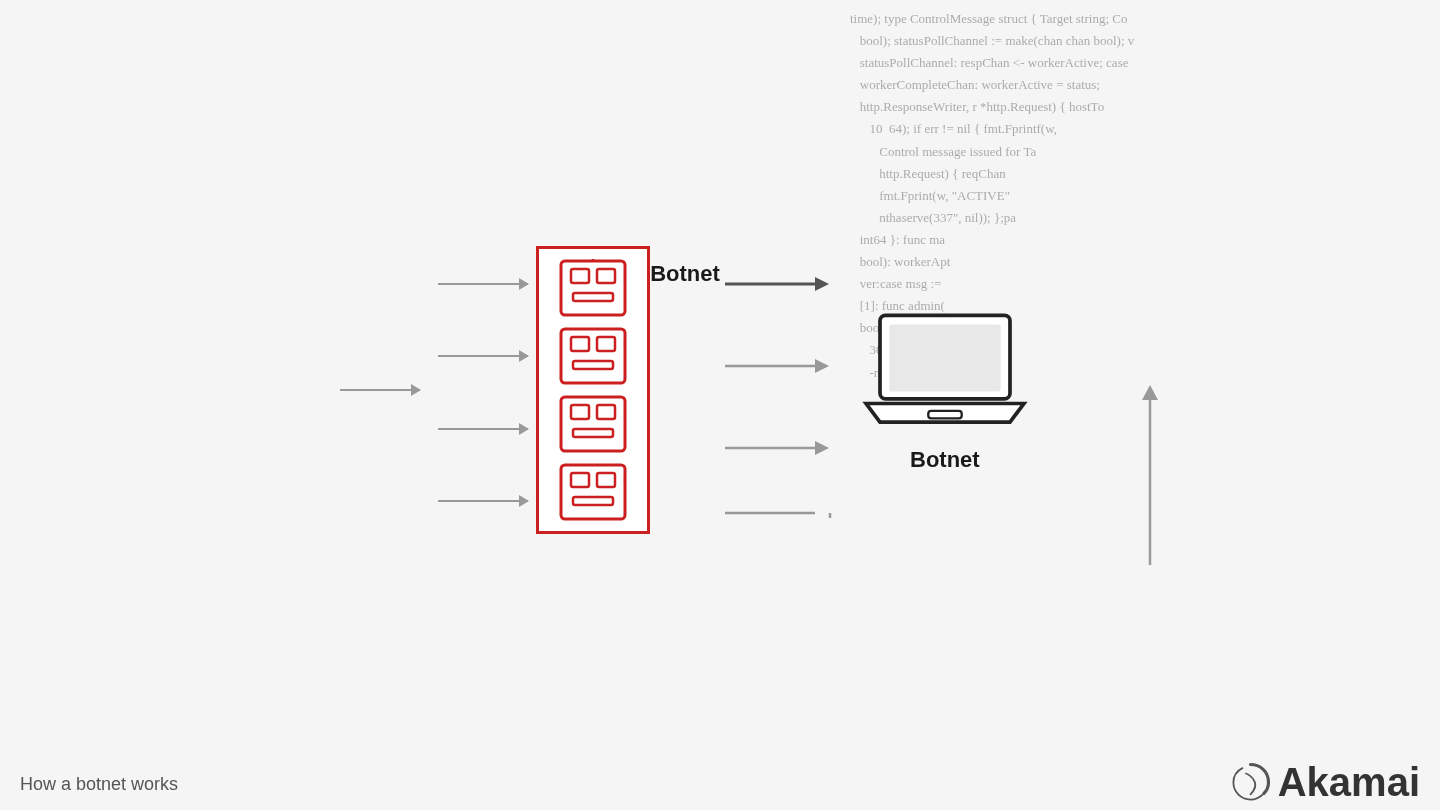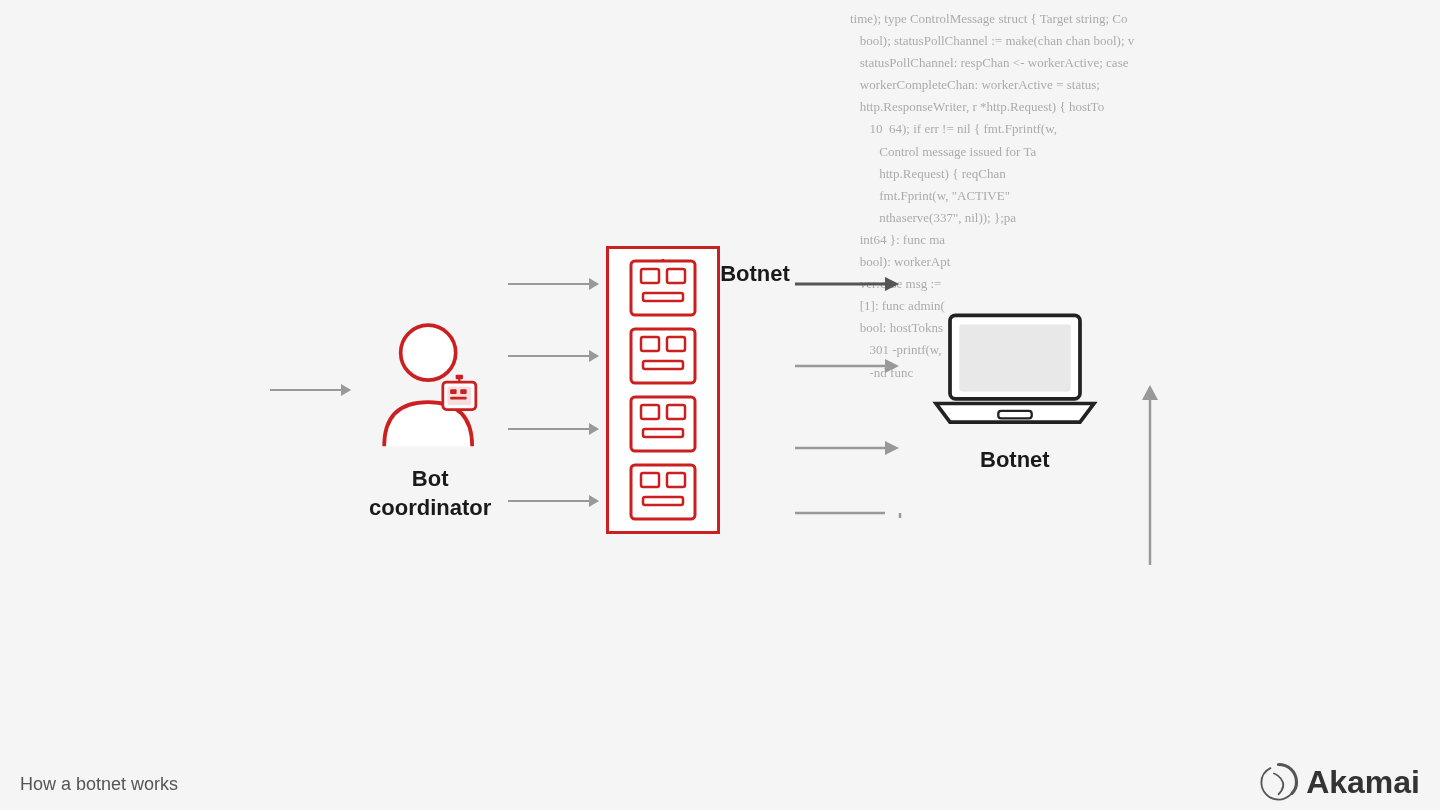--- a/index.html
+++ b/index.html
@@ -145,21 +145,21 @@
     
     .akamai-logo {
       position: absolute;
       bottom: 5px;
       right: 20px;
       display: flex;
       align-items: center;
       gap: 5px;
     }
     .akamai-text {
-      font-size: 32px;
+      font-size: 40px;
       font-weight: bold;
       color: #333;
       font-family: Arial, sans-serif;
     }
     .akamai-swoosh {
       width: 45px;
       height: 45px;
     }
 
     .diagram-wrapper {
@@ -195,40 +195,20 @@
       -nd func</div>
 
 <div class="diagram-wrapper">
   <div style="display:flex; align-items:center; position:relative; margin-left:-80px;">
 
 
     <div class="arrow">
       <div class="arrow-line"></div>
     </div>
 
-    <div class="entity" style="min-width:140px;">
-      <svg class="coordinator-icon" viewBox="0 0 120 140" fill="none" xmlns="http://www.w3.org/2000/svg">
-
-        <circle cx="58" cy="38" r="30" stroke="#cc1f1f" stroke-width="4" fill="white"></circle>
-
-        <path d="M10 140 Q10 92 58 92 Q106 92 106 140" stroke="#cc1f1f" stroke-width="4" fill="white"></path>
-
-        <rect x="74" y="70" width="36" height="30" rx="4" fill="white" stroke="#cc1f1f" stroke-width="3"></rect>
-        <rect x="79" y="75" width="26" height="20" rx="2" fill="#cc1f1f" opacity="0.15"></rect>
-
-        <rect x="82" y="78" width="7" height="5" rx="1" fill="#cc1f1f"></rect>
-        <rect x="93" y="78" width="7" height="5" rx="1" fill="#cc1f1f"></rect>
-        <rect x="82" y="86" width="18" height="3" rx="1" fill="#cc1f1f"></rect>
-
-        <line x1="92" y1="70" x2="92" y2="65" stroke="#cc1f1f" stroke-width="2.5"></line>
-        <rect x="88" y="62" width="8" height="5" rx="1" fill="#cc1f1f"></rect>
-      </svg>
-      <div class="entity-label" style="white-space:pre-line; text-align:center;">Bot
-coordinator</div>
-    </div>
 
     <div style="display:flex; flex-direction:column; justify-content:space-around; height:290px; margin:0 8px; margin-bottom:55px;">
       <div class="mini-arrow">
           <div class="mini-arrow-line"></div>
         </div>
       <div class="mini-arrow">
           <div class="mini-arrow-line"></div>
         </div>
       <div class="mini-arrow">
           <div class="mini-arrow-line"></div>

